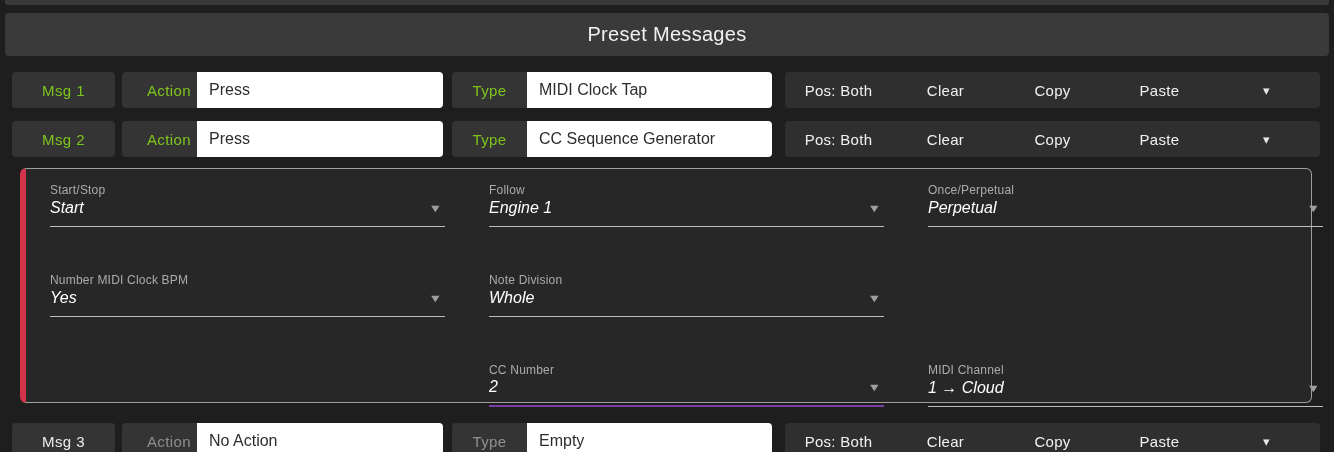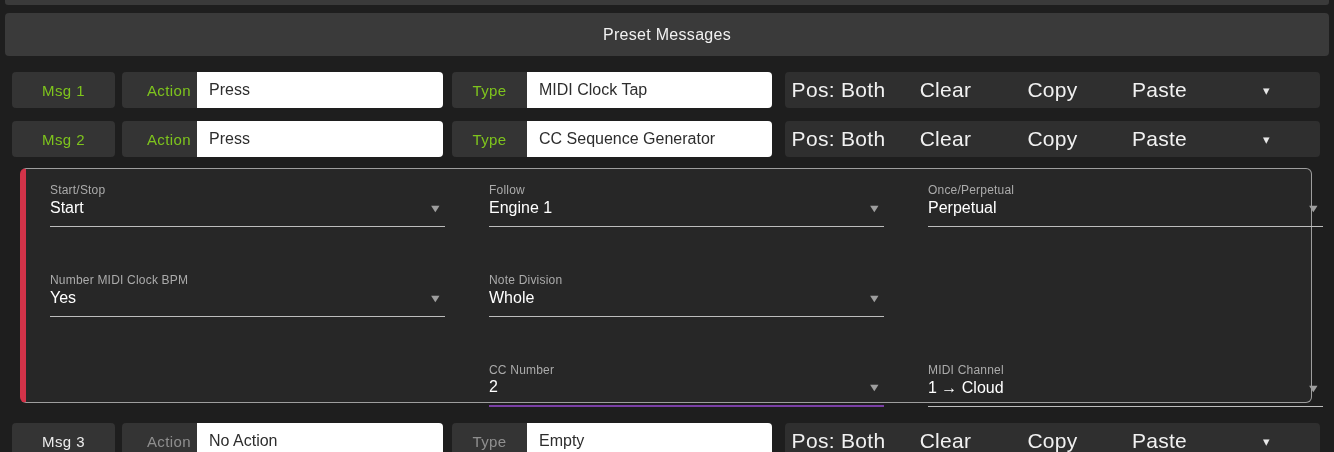--- a/index.html
+++ b/index.html
@@ -16,21 +16,21 @@
   .top-bar {
     position:absolute; left:5px; right:5px; top:0; height:5px;
     background:#3a3a3a; border-radius:0 0 3px 3px;
   }
 
   
   .section-header {
     position:absolute; left:5px; right:5px; top:13px; height:43px;
     background:#3a3a3a; border-radius:4px;
     display:flex; align-items:center; justify-content:center;
-    font-size:16px; color:#f1f1f1; letter-spacing:.3px;
+    font-size:20px; color:#f1f1f1; letter-spacing:.3px;
   }
 
   
   .msg-row { position:absolute; left:0; width:1334px; height:40px; }
   .row1 { top:70px; }
   .row2 { top:119px; }
   .row3 { top:421px; }
 
   .btn {
     position:absolute; top:2px; height:36px;
@@ -55,21 +55,21 @@
   }
   .field-action { left:197px; width:246px; }
   .field-type   { left:527px; width:245px; }
 
   .row-actions {
     position:absolute; left:785px; top:2px; width:535px; height:36px;
     background:#2f2f2f; border-radius:4px;
     display:flex; align-items:center;
   }
   .row-actions > span {
-    flex:1 1 0; text-align:center; font-size:21px; color:#f1f1f1;
+    flex:1 1 0; text-align:center; font-size:15px; color:#f1f1f1;
     letter-spacing:.3px; cursor:pointer;
   }
   .row-actions .caret { font-size:13px; color:#e8e8e8; }
 
   
   .panel {
     position:absolute; left:20px; top:168px; width:1292px; height:235px;
     background:#272727;
     border:1px solid #9e9e9e; border-radius:6px;
     border-left:6px solid #d23349;
@@ -83,20 +83,21 @@
   .sel { height:46px; }
   .sel .lbl {
     font-size:12px; color:#ababab; letter-spacing:.2px;
     height:14px; margin-bottom:8px;
   }
   .sel .val-row {
     display:flex; align-items:center; justify-content:space-between;
     height:22px; padding-bottom:16px;
     border-bottom:1px solid #bdbdbd;
     cursor:pointer;
+    font-style:italic;
   }
   .sel .val { font-size:16px; color:#ffffff; }
   .sel .sel-caret { font-size:11px; color:#9e9e9e; transform:scaleX(1.3); margin-right:4px; }
   .sel.purple .val-row { border-bottom:2px solid #7a3fa5; }
   .c1{grid-column:1;} .c2{grid-column:2;} .c3{grid-column:3;}
   .r1{grid-row:1;} .r2{grid-row:2;} .r3{grid-row:3;}
 </style>
 </head>
 <body>
 

